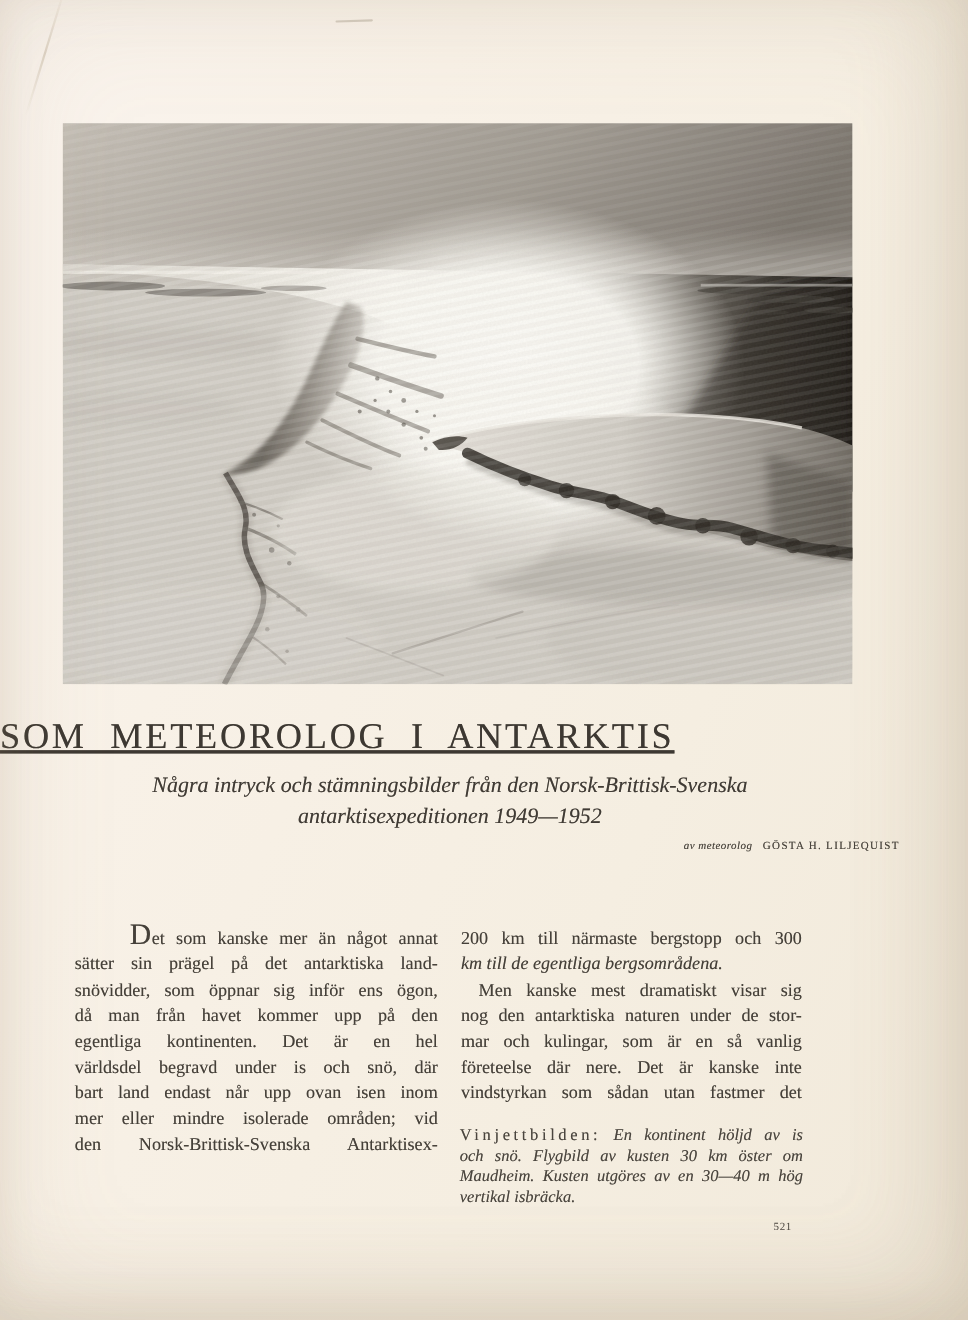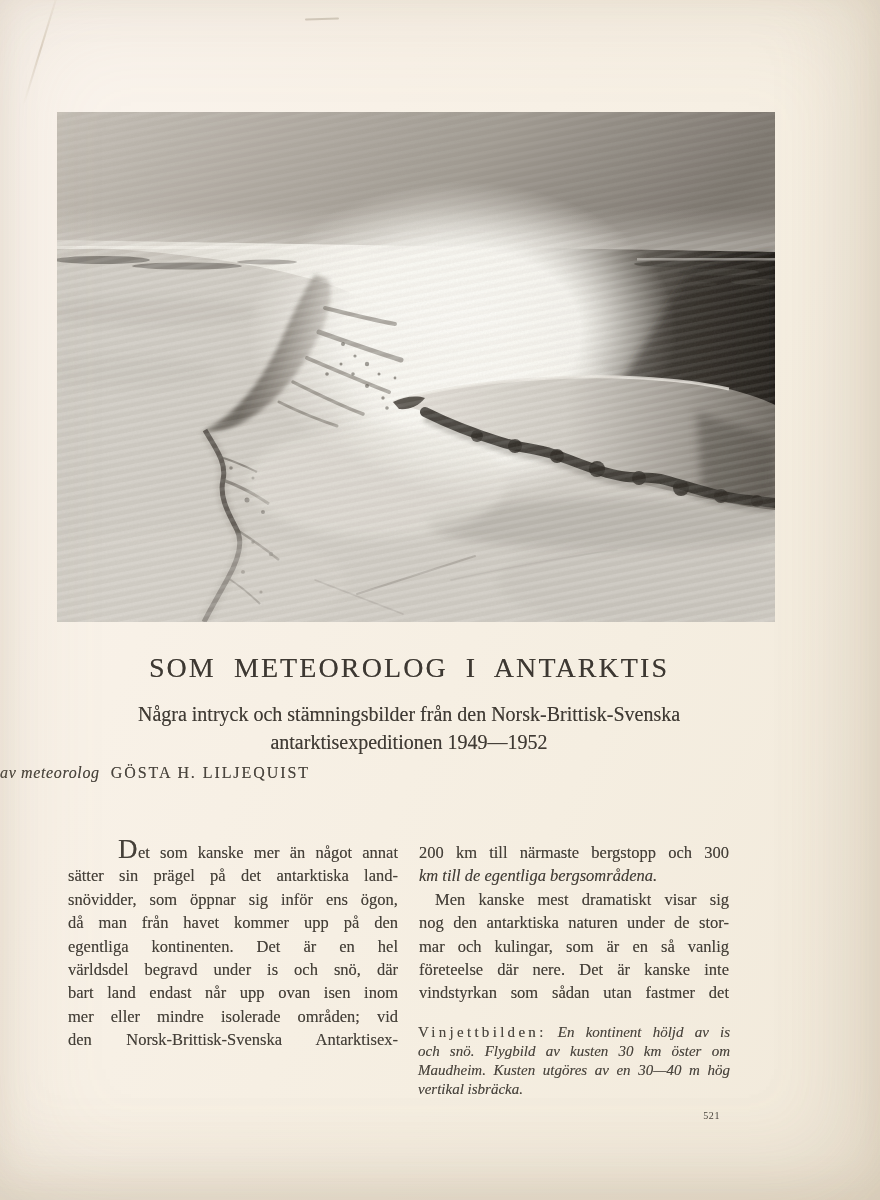--- a/index.html
+++ b/index.html
@@ -25,31 +25,31 @@
   .scratch {
     position:absolute; left:305px; top:18px; width:34px; height:2px;
     background:rgba(168,158,142,0.45); transform:rotate(-2deg); border-radius:1px;
   }
 
   .photo { position:absolute; left:57px; top:112px; width:718px; height:510px; }
   .photo svg { display:block; width:100%; height:100%; }
 
   .headings { text-shadow: 0 0 0.5px rgba(64,58,50,0.55); }
   .article-title {
-    position:absolute; left:0; top:652px; width:818px; text-align:center;
-    font-size:28px; letter-spacing:0.075em; word-spacing:0.32em;
-    color:#3d3832; font-weight:400;
+    position:absolute; left:0; top:652px; width:818px; text-align:left;
+    font-size:33px; letter-spacing:0.075em; word-spacing:0.32em;
+    color:#3d3832; font-weight:400;text-decoration:underline;
   }
   .subtitle {
     position:absolute; left:0; top:700px; width:818px; text-align:center;
-    font-size:20px; line-height:28px; color:#403b35;
+    font-size:20px; line-height:28px; color:#403b35;font-style:italic;
   }
   .byline {
-    position:absolute; left:0; top:764px; width:818px; text-align:left;
-    font-size:16px; color:#4a453e;
+    position:absolute; left:0; top:764px; width:818px; text-align:right;
+    font-size:10px; color:#4a453e;
   }
   .byline .prefix { font-style:italic; letter-spacing:0.04em; }
   .byline .name { letter-spacing:0.12em; margin-left:7px; }
 
   .col { position:absolute; font-size:16.5px; line-height:23.4px; color:#454039;
          text-shadow: 0 0 0.4px rgba(69,64,57,0.5); }
   .col-left  { left:68px;  top:841px; width:330px; }
   .col-right { left:419px; top:841px; width:310px; }
   .tline { height:23.4px; text-align:justify; text-align-last:justify; overflow:visible; }
   .tline.endline { text-align-last:left;font-style:italic; }

